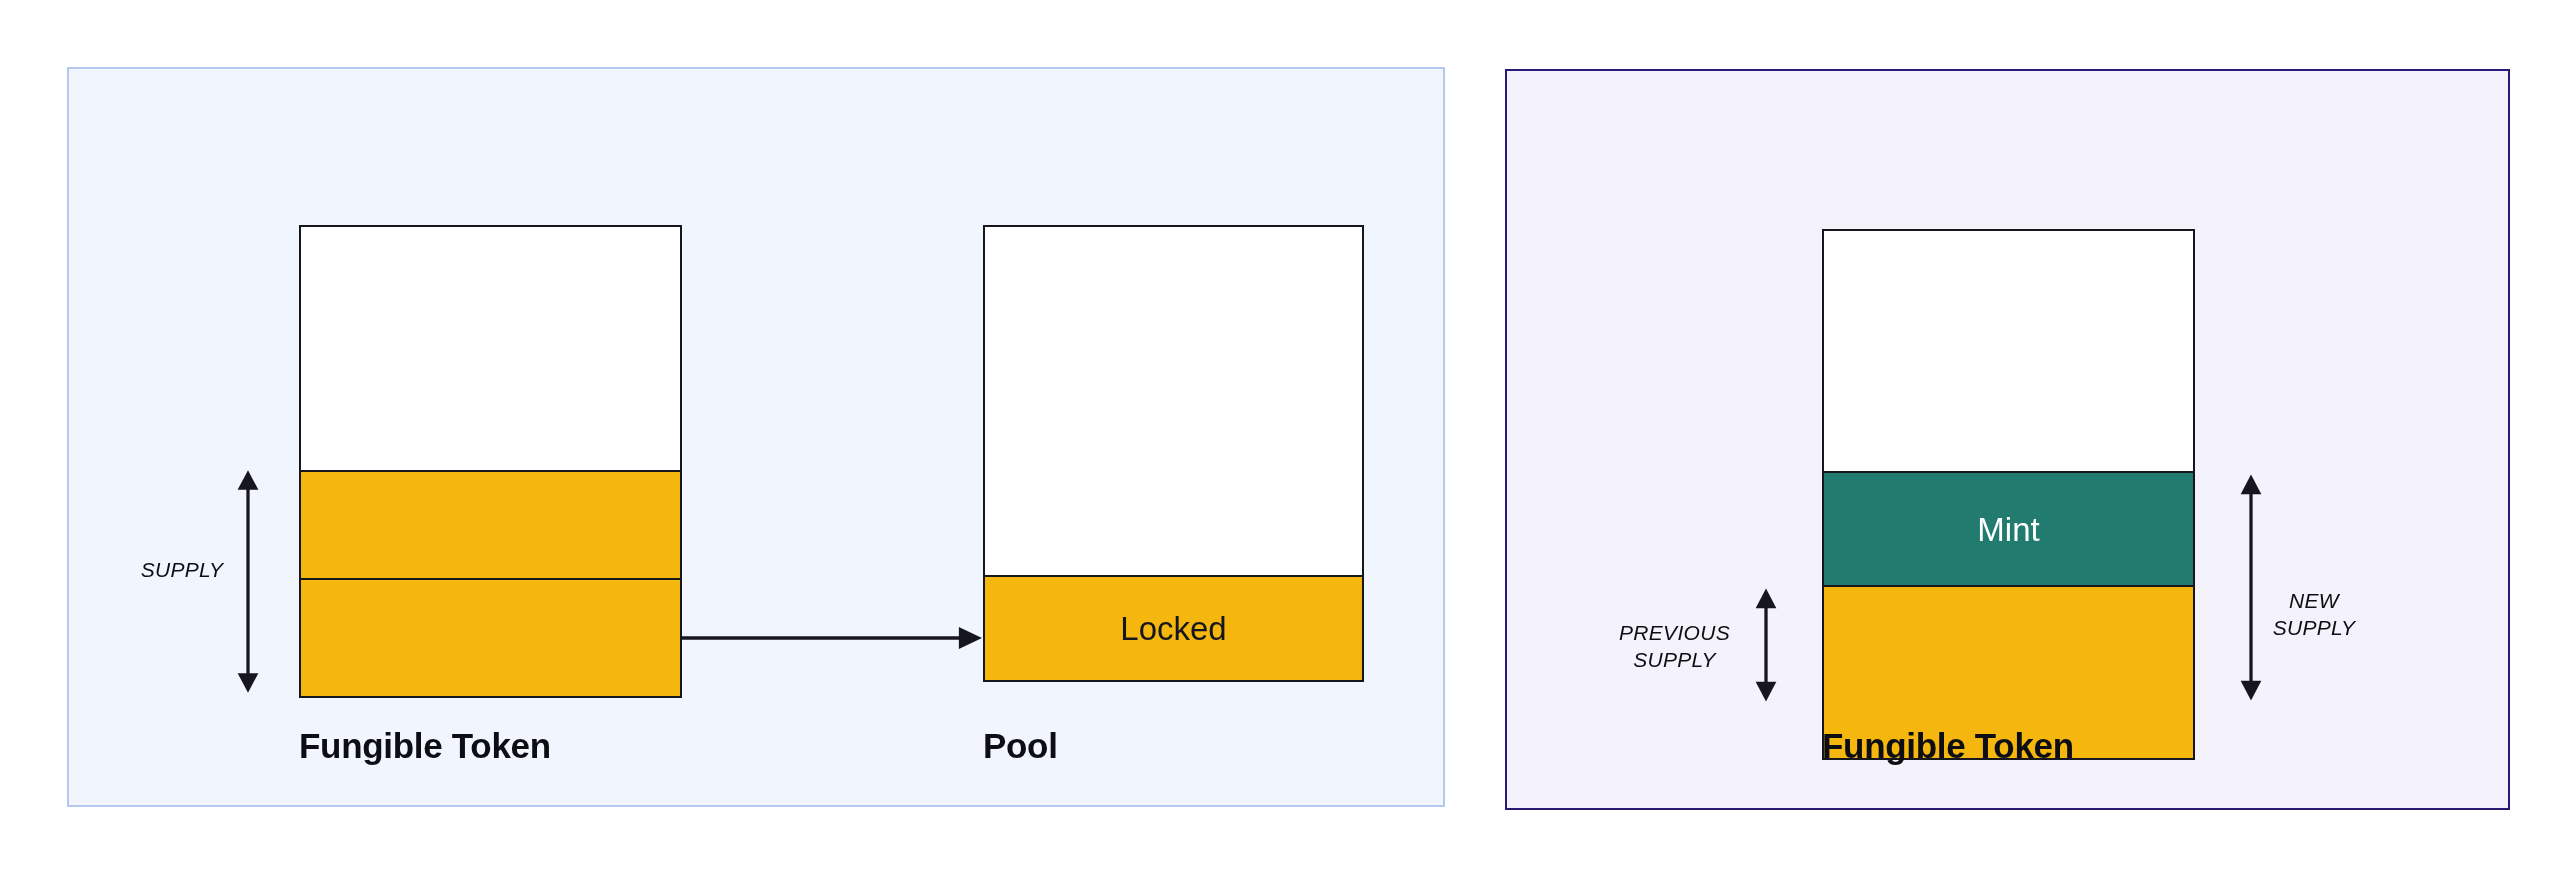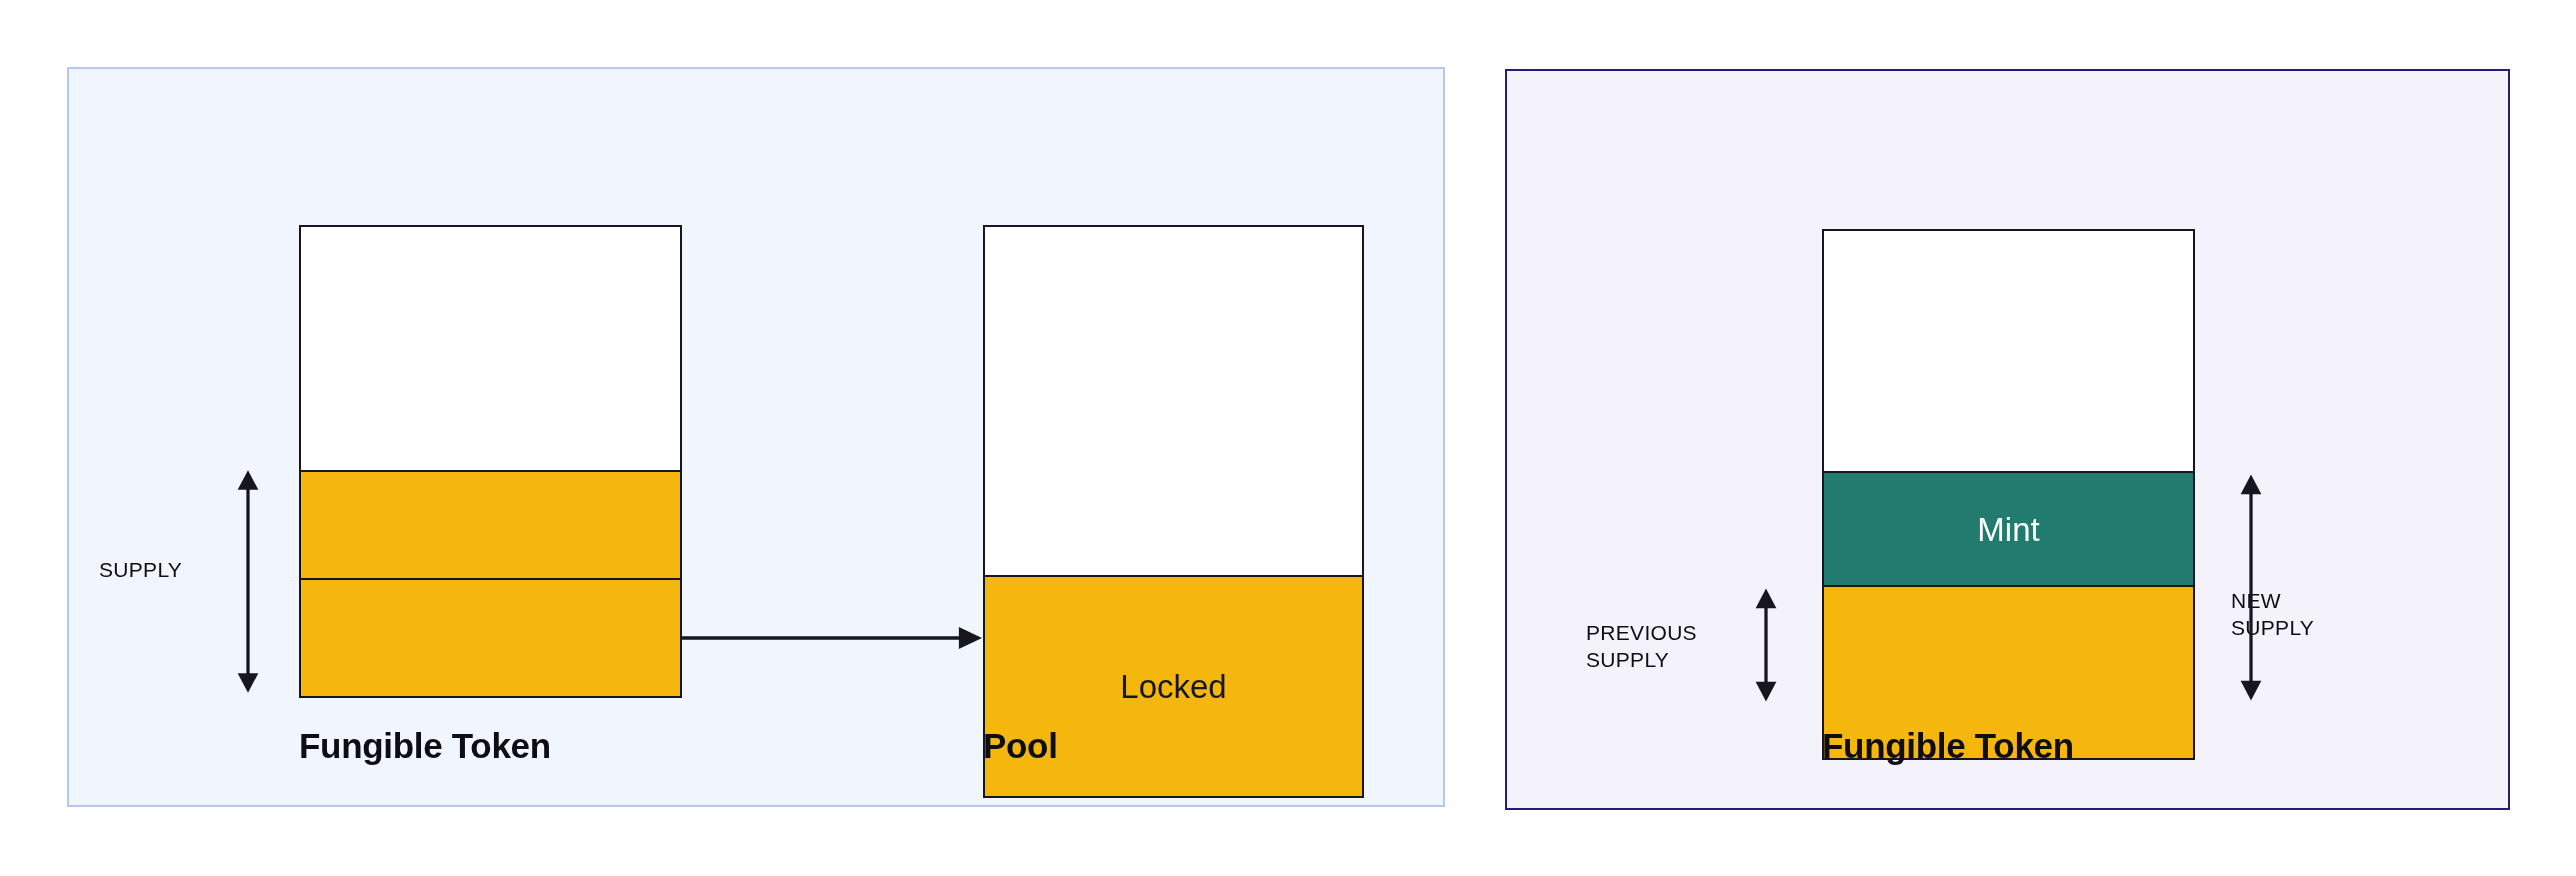--- a/index.html
+++ b/index.html
@@ -23,21 +23,21 @@
   .panel.destination{left:1505px;top:69px;width:1005px;height:741px;
     background:var(--c-destination-panel-bg);border-color:var(--c-destination-panel-border);}
 
   .panel-title{position:absolute;text-align:center;font-size:41px;font-weight:700;
     letter-spacing:-0.6px;line-height:1;white-space:nowrap;color:var(--c-text);}
   .panel-title.source{left:67px;top:121px;width:1378px;}
   .panel-title.destination{left:1505px;top:121px;width:1005px;}
 
   .diagram-box{position:absolute;background:#ffffff;border:2.2px solid var(--c-ink);}
   .box-token-source{left:299px;top:225px;width:383px;height:473px;}
-  .box-pool{left:983px;top:225px;width:381px;height:573px;}
+  .box-pool{left:983px;top:225px;width:381px;height:457px;}
   .box-token-dest{left:1822px;top:229px;width:373px;height:531px;}
 
   .fill-region{position:absolute;left:0;right:0;}
   .supply-region{top:243px;bottom:0;background:var(--c-supply-yellow);border-top:2.2px solid var(--c-ink);}
   .supply-divider{position:absolute;left:0;right:0;top:106px;height:2.2px;background:var(--c-ink);}
   .locked-region{top:348px;bottom:0;background:var(--c-supply-yellow);border-top:2.2px solid var(--c-ink);
     display:flex;align-items:center;justify-content:center;}
   .mint-region{top:240px;height:116px;background:var(--c-mint-teal);
     border-top:2.2px solid var(--c-ink);border-bottom:2.2px solid var(--c-ink);
     display:flex;align-items:center;justify-content:center;}
@@ -46,22 +46,22 @@
   .region-label{font-size:33px;font-weight:500;line-height:1;}
   .locked-label{color:var(--c-ink);}
   .mint-label{color:#ffffff;}
 
   .box-label{position:absolute;text-align:left;font-size:35px;font-weight:600;
     letter-spacing:-0.3px;line-height:1;white-space:nowrap;color:var(--c-text);}
   .box-label.token-source{left:299px;top:728px;width:383px;}
   .box-label.pool{left:983px;top:728px;width:381px;}
   .box-label.token-dest{left:1822px;top:728px;width:373px;}
 
-  .measure-label{position:absolute;font-size:21px;font-weight:400;
-    letter-spacing:0.3px;line-height:26.5px;color:var(--c-text);}
+  .measure-label{position:absolute;text-align:center;font-size:21px;font-weight:400;
+    letter-spacing:0.3px;line-height:26.5px;color:var(--c-text);font-style:italic;}
   .measure-label.supply{left:99px;top:557px;width:166px;}
   .measure-label.previous-supply{left:1586px;top:620px;width:177px;}
   .measure-label.new-supply{left:2231px;top:588px;width:166px;}
 
   .arrow{position:absolute;color:var(--c-ink);}
   .arrow.supply-arrow{left:236px;top:469px;}
   .arrow.transfer-arrow{left:681px;top:624px;}
   .arrow.previous-supply-arrow{left:1754px;top:588px;}
   .arrow.new-supply-arrow{left:2239px;top:473px;}
   .arrow svg{display:block;}

